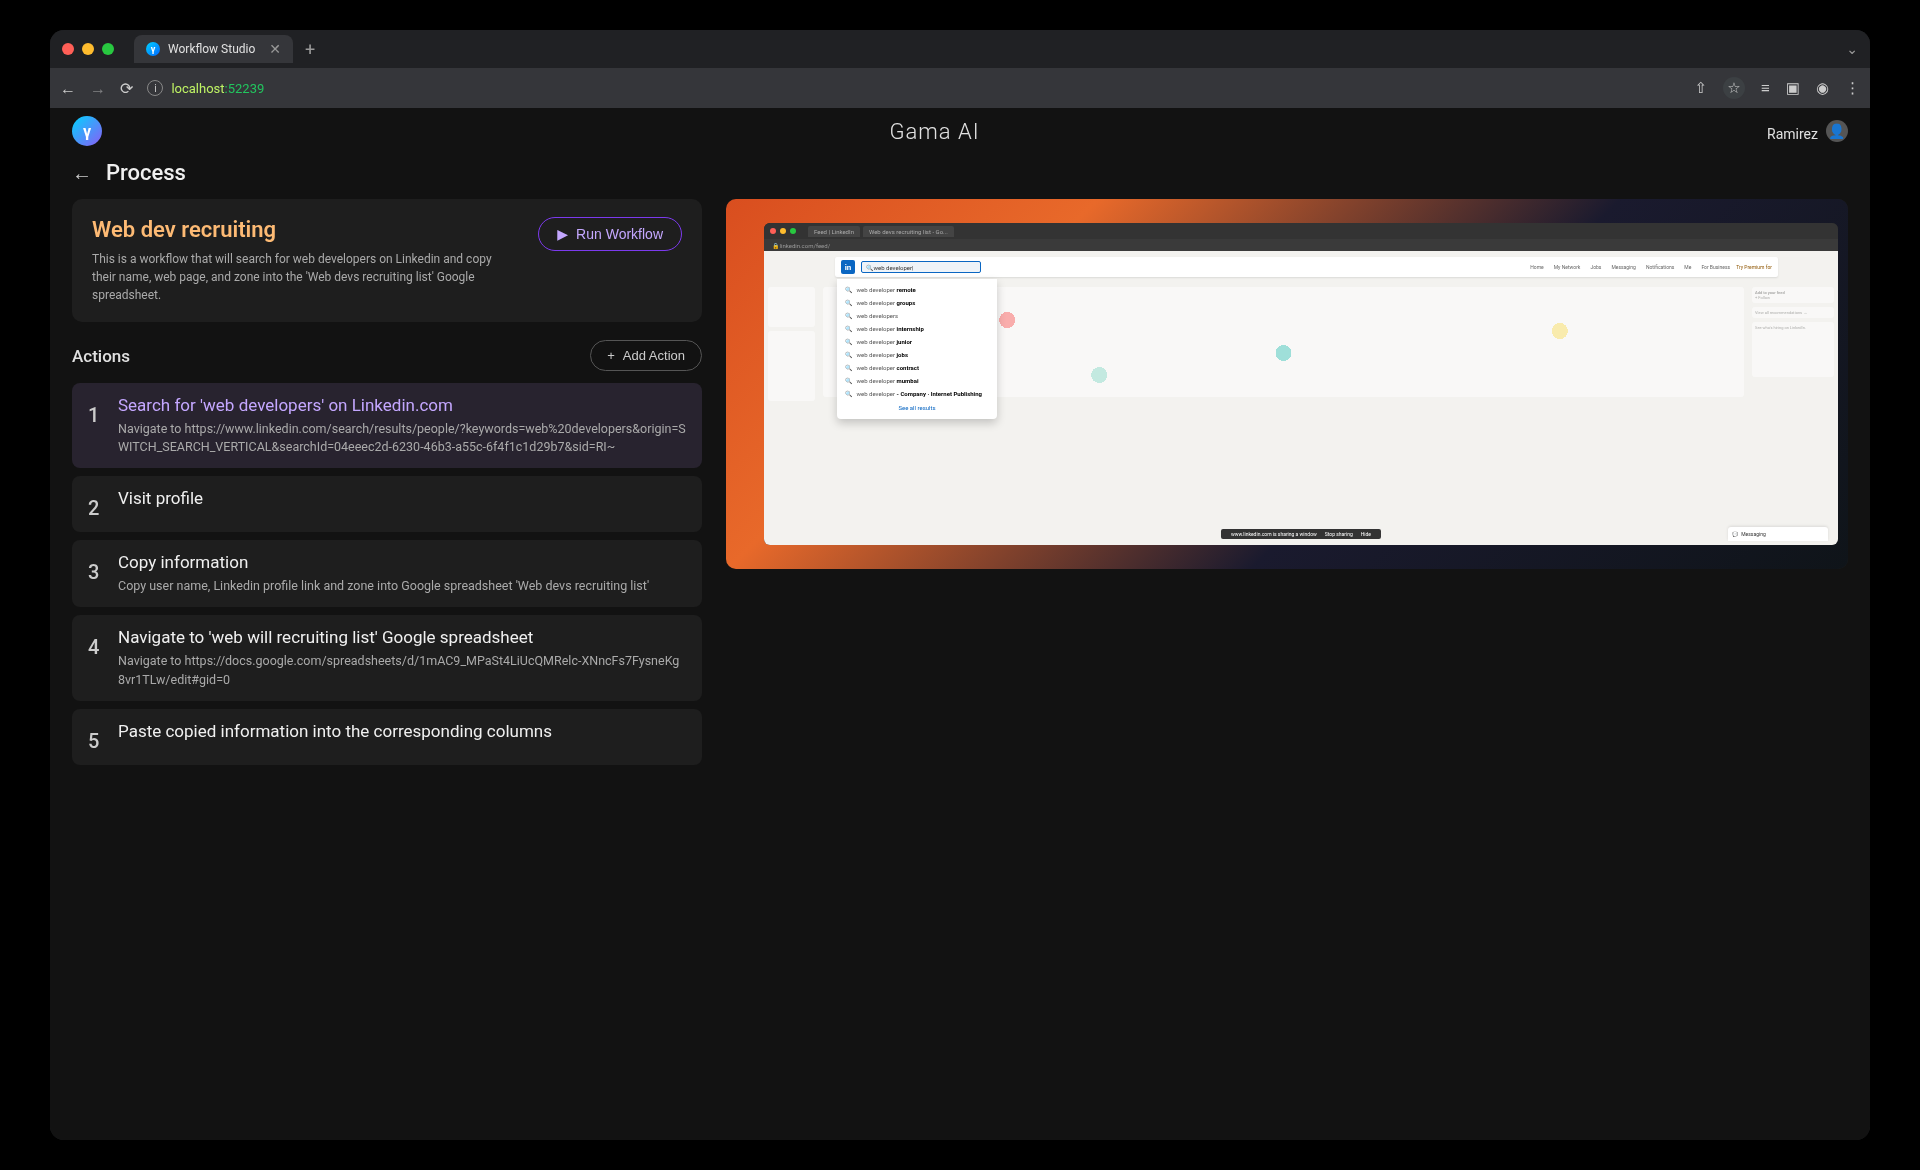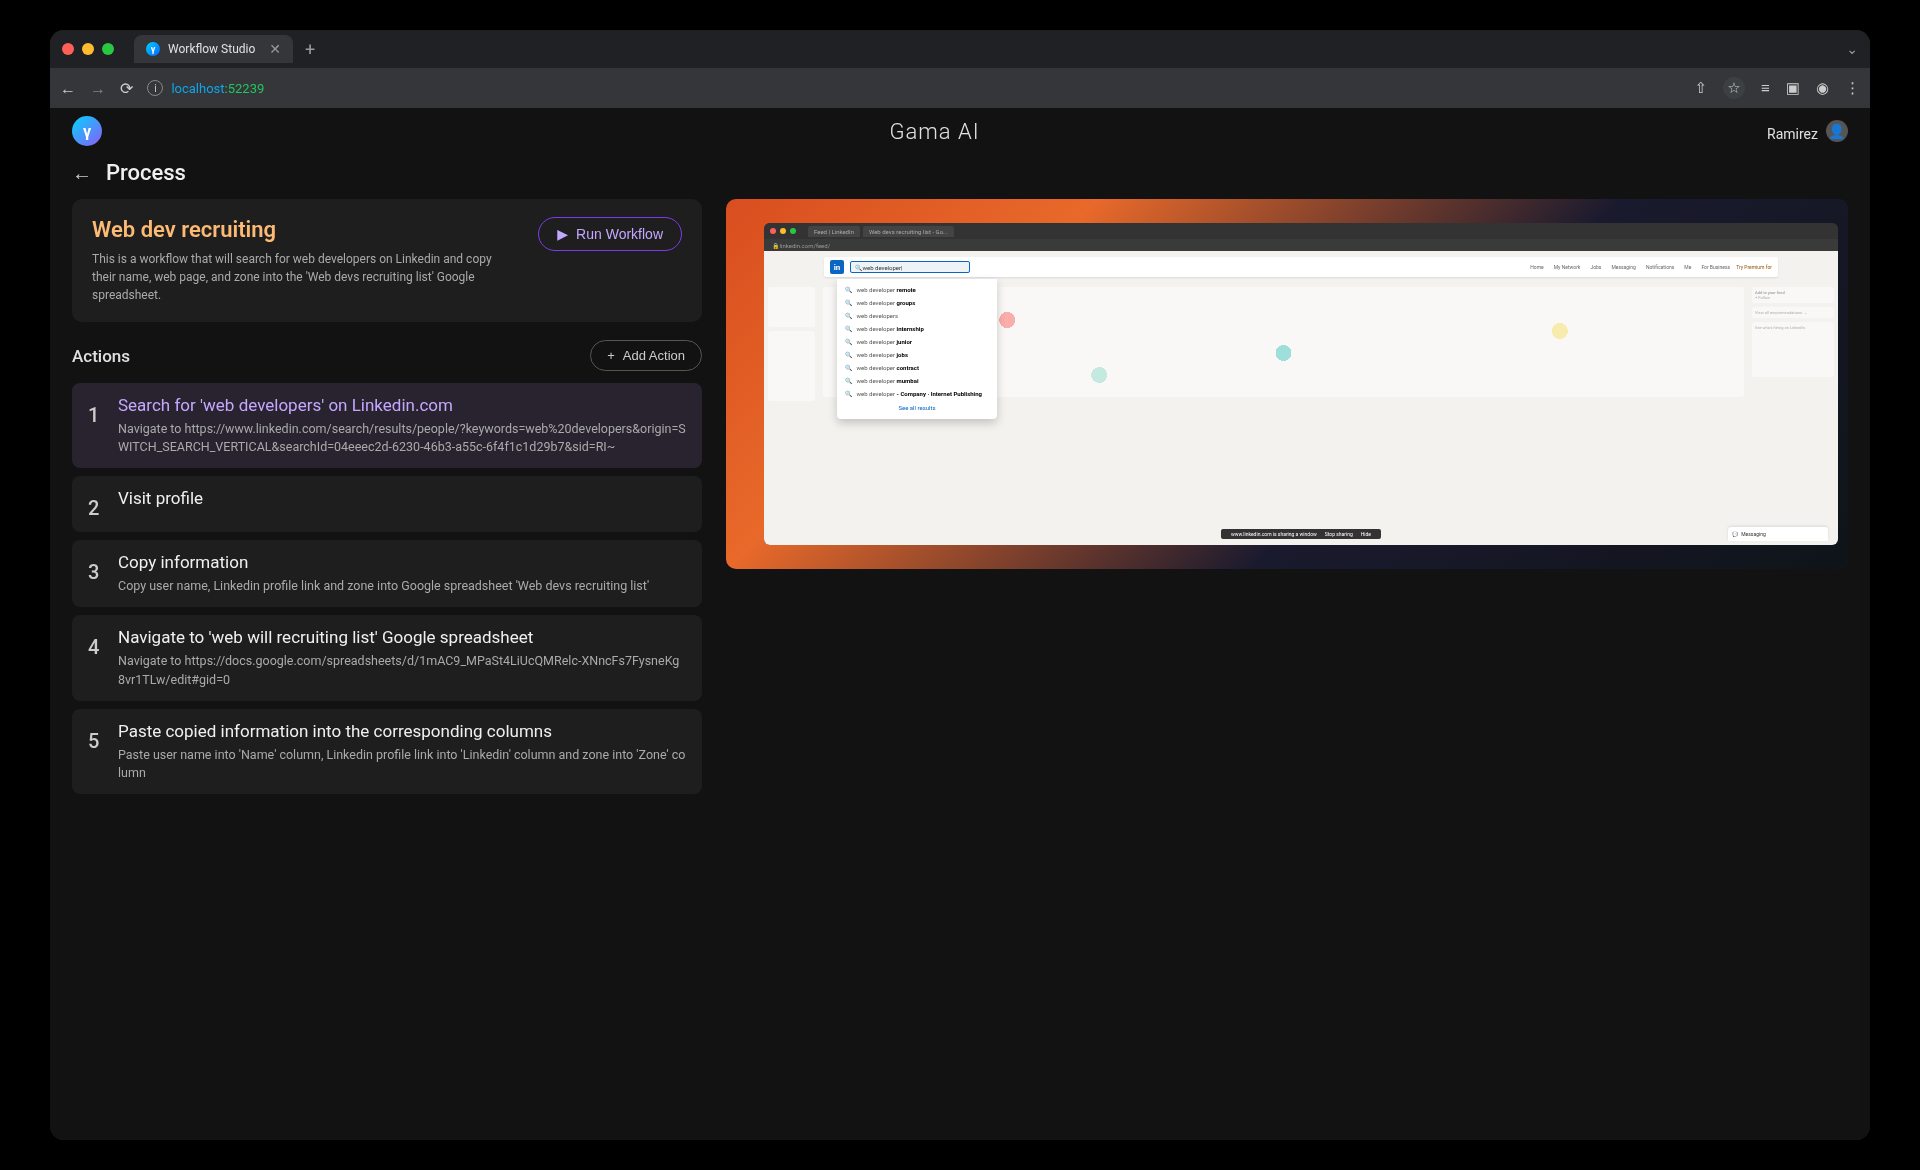--- a/index.html
+++ b/index.html
@@ -11,21 +11,21 @@
 .tl-red{background:#ff5f57;} .tl-yellow{background:#febc2e;} .tl-green{background:#28c840;}
 .tab { display:flex; align-items:center; gap:8px; background:#35363a; padding:6px 12px; border-radius:8px 8px 0 0; font-size:12px; color:#e0e0e0; }
 .tab-favicon { width:14px; height:14px; border-radius:50%; background:linear-gradient(135deg,#00d4ff,#0066ff); display:flex; align-items:center; justify-content:center; font-size:9px; color:#fff; font-weight:bold; }
 .tab-close { color:#999; font-size:14px; margin-left:6px; }
 .new-tab { color:#999; font-size:18px; margin-left:12px; }
 .titlebar-right { margin-left:auto; color:#999; font-size:14px; }
 .toolbar { height:40px; background:#35363a; display:flex; align-items:center; padding:0 10px; gap:14px; }
 .nav-btn { color:#ccc; font-size:16px; cursor:pointer; }
 .url-bar { flex:1; display:flex; align-items:center; gap:8px; color:#ccc; font-size:13px; }
 .url-info-icon { width:16px; height:16px; border:1px solid #888; border-radius:50%; display:flex; align-items:center; justify-content:center; font-size:10px; }
-.url-host{color:#0ea5e9;} .url-port{color:#22c55e;}
+.url-host{color:#bef264;} .url-port{color:#22c55e;}
 .toolbar-right { display:flex; gap:16px; align-items:center; color:#ccc; font-size:15px; }
 .toolbar-ricon{cursor:pointer;}
 .star-circle { width:22px; height:22px; border-radius:50%; background:#3c4043; display:flex; align-items:center; justify-content:center; }
 .content { flex:1; background:#121212; display:flex; flex-direction:column; overflow:hidden; }
 .app-header { height:46px; display:flex; align-items:center; padding:0 22px; }
 .app-logo { width:30px; height:30px; border-radius:50%; background:linear-gradient(135deg,#00d4ff,#8b5cf6); display:flex; align-items:center; justify-content:center; font-weight:bold; color:#fff; font-size:16px; }
 .app-title { flex:1; text-align:center; font-size:22px; font-weight:300; letter-spacing:1px; }
 .app-user { display:flex; align-items:flex-end; gap:8px; font-size:14px; }
 .user-avatar { width:22px; height:22px; border-radius:50%; background:#555; display:flex; align-items:center; justify-content:center; font-size:14px; }
 .page-body { flex:1; padding:0 22px 22px; display:flex; flex-direction:column; overflow:hidden; }
@@ -52,21 +52,21 @@
 .action-desc { font-size:12.5px; color:#aaa; line-height:1.45; word-break:break-all; }
 .preview-pane { background:#1e1e1e; border-radius:10px; overflow:hidden; height:370px; }
 .preview-img { width:100%; height:100%; background:linear-gradient(135deg,#d94e1f 0%,#e8692a 25%,#1a1a2e 60%,#0f1419 100%); position:relative; }
 .preview-window { position:absolute; top:24px; left:38px; right:10px; bottom:24px; background:#2a2a2a; border-radius:6px; overflow:hidden; }
 .pw-titlebar { height:16px; background:#333; display:flex; align-items:center; padding:0 6px; gap:4px; }
 .pw-dot { width:6px; height:6px; border-radius:50%; }
 .pw-tabs { display:flex; gap:3px; margin-left:8px; font-size:6px; color:#aaa; }
 .pw-tab { background:#444; padding:2px 6px; border-radius:2px 2px 0 0; }
 .pw-urlbar { height:12px; background:#3a3a3a; display:flex; align-items:center; padding:0 8px; font-size:6px; color:#999; }
 .pw-content { background:#f3f2ef; height:calc(100% - 28px); position:relative; }
-.pw-topbar { position:absolute; top:6px; left:60px; right:60px; height:20px; background:#fff; border-radius:2px; display:flex; align-items:center; padding:0 6px; gap:6px; box-shadow:0 1px 2px rgba(0,0,0,0.1); }
+.pw-topbar { position:absolute; top:6px; left:71px; right:60px; height:20px; background:#fff; border-radius:2px; display:flex; align-items:center; padding:0 6px; gap:6px; box-shadow:0 1px 2px rgba(0,0,0,0.1); }
 .pw-li-logo { width:14px; height:14px; background:#0a66c2; color:#fff; font-size:8px; font-weight:bold; display:flex; align-items:center; justify-content:center; border-radius:2px; }
 .pw-search { flex:0 0 120px; height:12px; background:#eef3f8; border:1px solid #0a66c2; border-radius:2px; font-size:6px; color:#333; display:flex; align-items:center; padding:0 4px; }
 .pw-nav { flex:1; display:flex; justify-content:flex-end; gap:10px; font-size:5px; color:#666; }
 .pw-nav span{display:flex;flex-direction:column;align-items:center;}
 .pw-dropdown { position:absolute; top:28px; left:73px; width:160px; background:#fff; border-radius:0 0 4px 4px; box-shadow:0 4px 10px rgba(0,0,0,0.2); padding:4px 0; }
 .pw-dd-item { font-size:6px; color:#555; padding:3px 8px; display:flex; gap:4px; }
 .pw-dd-item b{color:#000;}
 .pw-dd-seeall { text-align:center; font-size:6px; color:#0a66c2; padding:4px; }
 .pw-bg-content { position:absolute; top:32px; left:0; right:0; bottom:0; opacity:0.5; display:flex; }
 .pw-leftcol{width:55px;padding:4px;} .pw-leftcard{background:#fff;border-radius:3px;height:40px;margin-bottom:4px;}
@@ -177,21 +177,20 @@
                 <div class="action-num">4</div>
   <div class="action-body">
     <div class="action-title">Navigate to 'web will recruiting list' Google spreadsheet</div>
     <div class="action-desc">Navigate to https://docs.google.com/spreadsheets/d/1mAC9_MPaSt4LiUcQMRelc-XNncFs7FysneKg8vr1TLw/edit#gid=0</div>
   </div>
               </div>
               <div class="action-item">
                 <div class="action-num">5</div>
   <div class="action-body">
     <div class="action-title">Paste copied information into the corresponding columns</div>
-    <div class="action-desc">Paste user name into 'Name' column, Linkedin profile link into 'Linkedin' column and zone into 'Zone' column</div>
   </div>
               </div>
             </div>
 
         </div>
 
         <div class="preview-pane">
           <div class="preview-img">
             <div class="preview-window">
               <div class="pw-titlebar">

